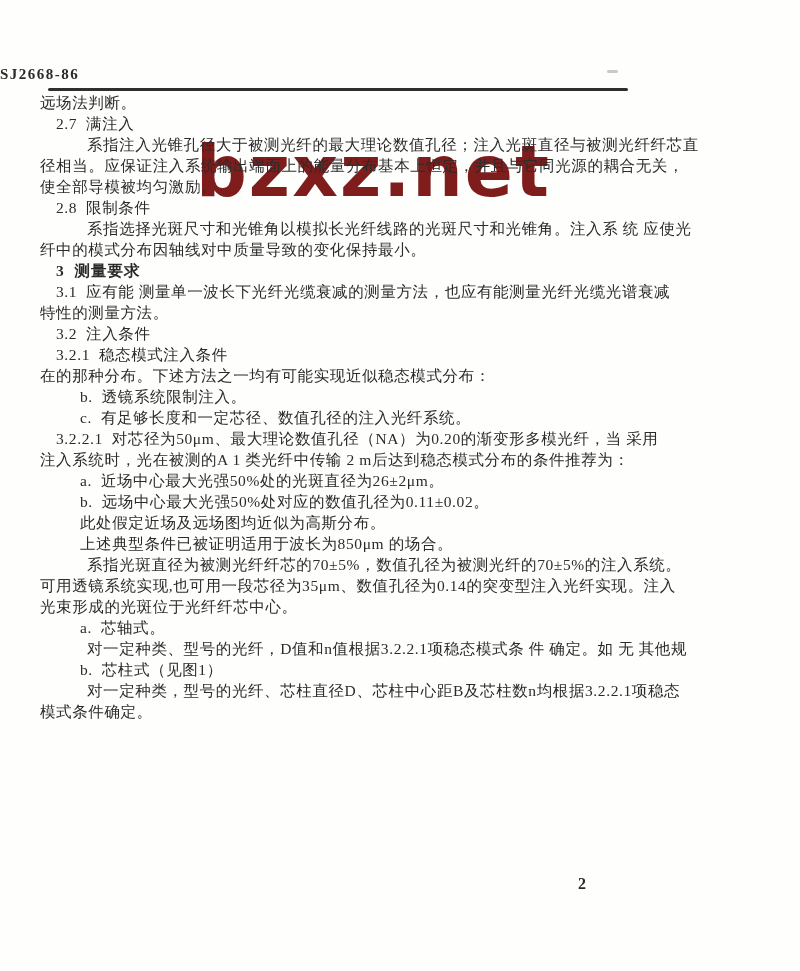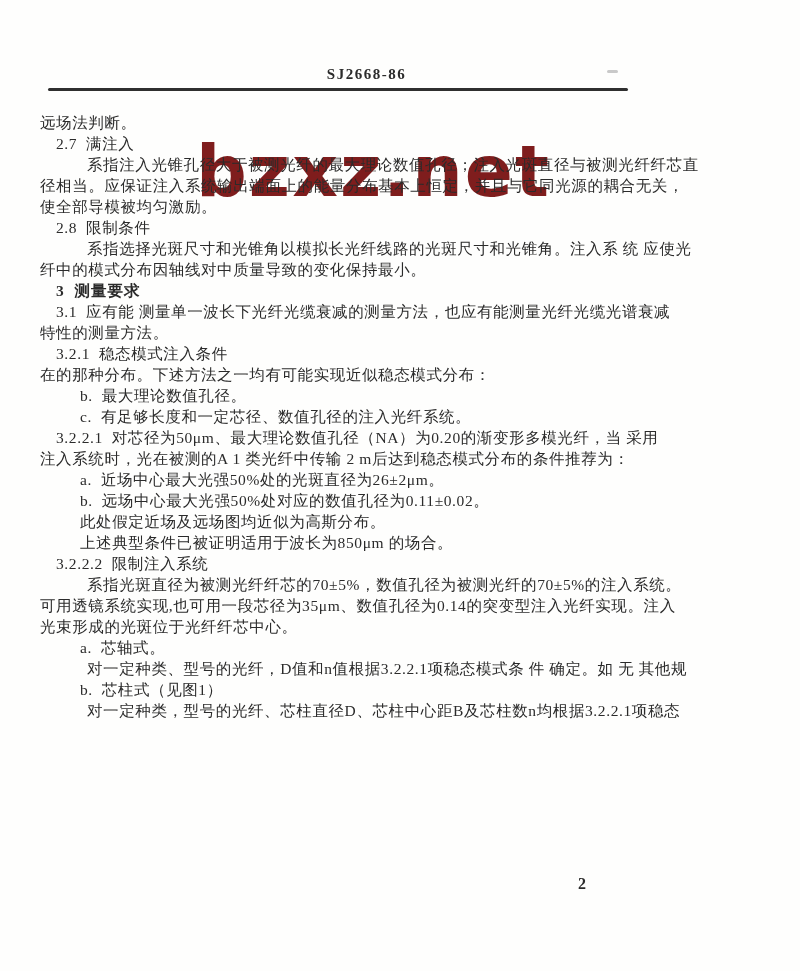--- a/index.html
+++ b/index.html
@@ -11,33 +11,33 @@
   }
   .watermark {
     position:absolute; left:196px; top:136px;
     font-family:"DejaVu Sans","Liberation Sans",sans-serif;
     font-weight:bold; font-size:71px; line-height:1;
     color:#7f1d1d; letter-spacing:2px; user-select:none;
     z-index:0;
   }
   .doc-header {
     position:absolute; top:66px; left:0; width:733px;
-    text-align:center; font-size:15px; font-weight:bold;
+    text-align:left; font-size:15px; font-weight:bold;
     letter-spacing:1.5px; z-index:2;
   }
   .header-rule {
     position:absolute; top:88px; left:48px; width:580px; height:3px;
     background:#2f2f2f; border-radius:2px; z-index:2;
   }
   .scan-artifact {
     position:absolute; left:607px; top:70px; width:11px; height:3px;
     background:#c9c9c9; border-radius:2px; z-index:1;
   }
   .content {
-    position:absolute; left:40px; top:92px; width:714px; z-index:1;margin-top:20px;
+    position:absolute; left:40px; top:92px; width:714px; z-index:1;
   }
   .ln {
     font-size:15.5px; line-height:21px; min-height:21px;
     letter-spacing:0.6px; white-space:pre-wrap;
   }
   .i1 { padding-left:16px; }   
   .i2 { padding-left:40px; }   
   .i3 { padding-left:47px; }   
   .bold { font-weight:bold; letter-spacing:1px; }
   .page-number {
@@ -61,35 +61,36 @@
     <div class="ln i1">2.7  满注入</div>
     <div class="ln i3">系指注入光锥孔径大于被测光纤的最大理论数值孔径；注入光斑直径与被测光纤纤芯直</div>
     <div class="ln i0">径相当。应保证注入系统输出端面上的能量分布基本上恒定，并且与它同光源的耦合无关，</div>
     <div class="ln i0">使全部导模被均匀激励。</div>
     <div class="ln i1">2.8  限制条件</div>
     <div class="ln i3">系指选择光斑尺寸和光锥角以模拟长光纤线路的光斑尺寸和光锥角。注入系 统 应使光</div>
     <div class="ln i0">纤中的模式分布因轴线对中质量导致的变化保持最小。</div>
     <div class="ln i1 bold">3  测量要求</div>
     <div class="ln i1">3.1  应有能 测量单一波长下光纤光缆衰减的测量方法，也应有能测量光纤光缆光谱衰减</div>
     <div class="ln i0">特性的测量方法。</div>
+    <div class="ln i1">3.2  注入条件</div>
     <div class="ln i1">3.2.1  稳态模式注入条件</div>
     <div class="ln i0">在的那种分布。下述方法之一均有可能实现近似稳态模式分布：</div>
-    <div class="ln i2">b.  最大理论数值孔径。</div>
+    <div class="ln i2">b.  透镜系统限制注入。</div>
     <div class="ln i2">c.  有足够长度和一定芯径、数值孔径的注入光纤系统。</div>
     <div class="ln i1">3.2.2.1  对芯径为50μm、最大理论数值孔径（NA）为0.20的渐变形多模光纤，当 采用</div>
     <div class="ln i0">注入系统时，光在被测的A 1 类光纤中传输 2 m后达到稳态模式分布的条件推荐为：</div>
     <div class="ln i2">a.  近场中心最大光强50%处的光斑直径为26±2μm。</div>
     <div class="ln i2">b.  远场中心最大光强50%处对应的数值孔径为0.11±0.02。</div>
     <div class="ln i2">此处假定近场及远场图均近似为高斯分布。</div>
     <div class="ln i2">上述典型条件已被证明适用于波长为850μm 的场合。</div>
-    <div class="ln i1">3.2.2.2  限制注入系统</div>
     <div class="ln i3">系指光斑直径为被测光纤纤芯的70±5%，数值孔径为被测光纤的70±5%的注入系统。</div>
     <div class="ln i0">可用透镜系统实现,也可用一段芯径为35μm、数值孔径为0.14的突变型注入光纤实现。注入</div>
     <div class="ln i0">光束形成的光斑位于光纤纤芯中心。</div>
     <div class="ln i2">a.  芯轴式。</div>
     <div class="ln i3">对一定种类、型号的光纤，D值和n值根据3.2.2.1项稳态模式条 件 确定。如 无 其他规</div>
     <div class="ln i2">b.  芯柱式（见图1）</div>
     <div class="ln i3">对一定种类，型号的光纤、芯柱直径D、芯柱中心距B及芯柱数n均根据3.2.2.1项稳态</div>
+    <div class="ln i0">模式条件确定。</div>
   </div>
 
   <div class="page-number">2</div>
 
 </div>
 
 </body></html>

